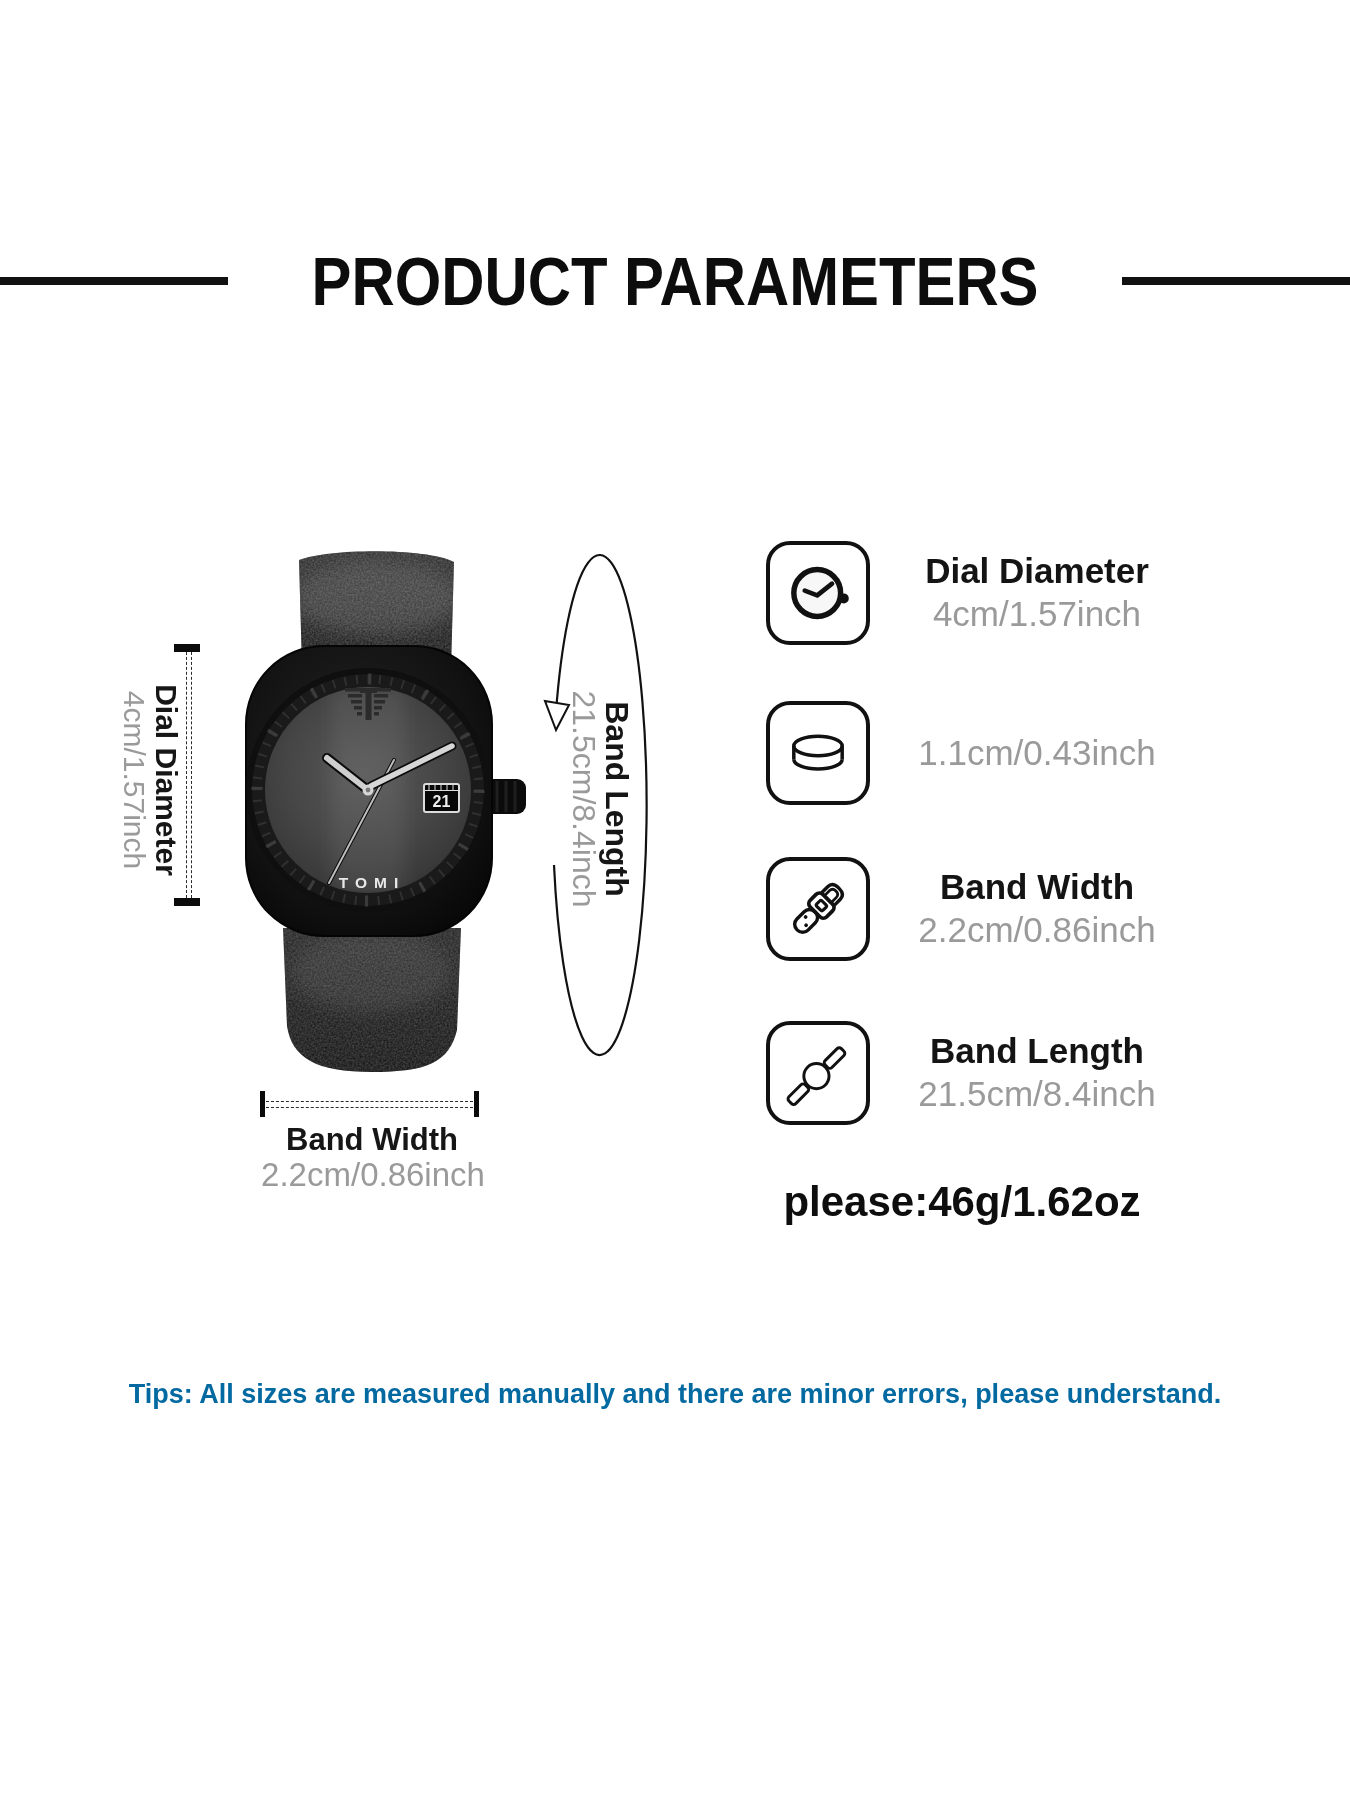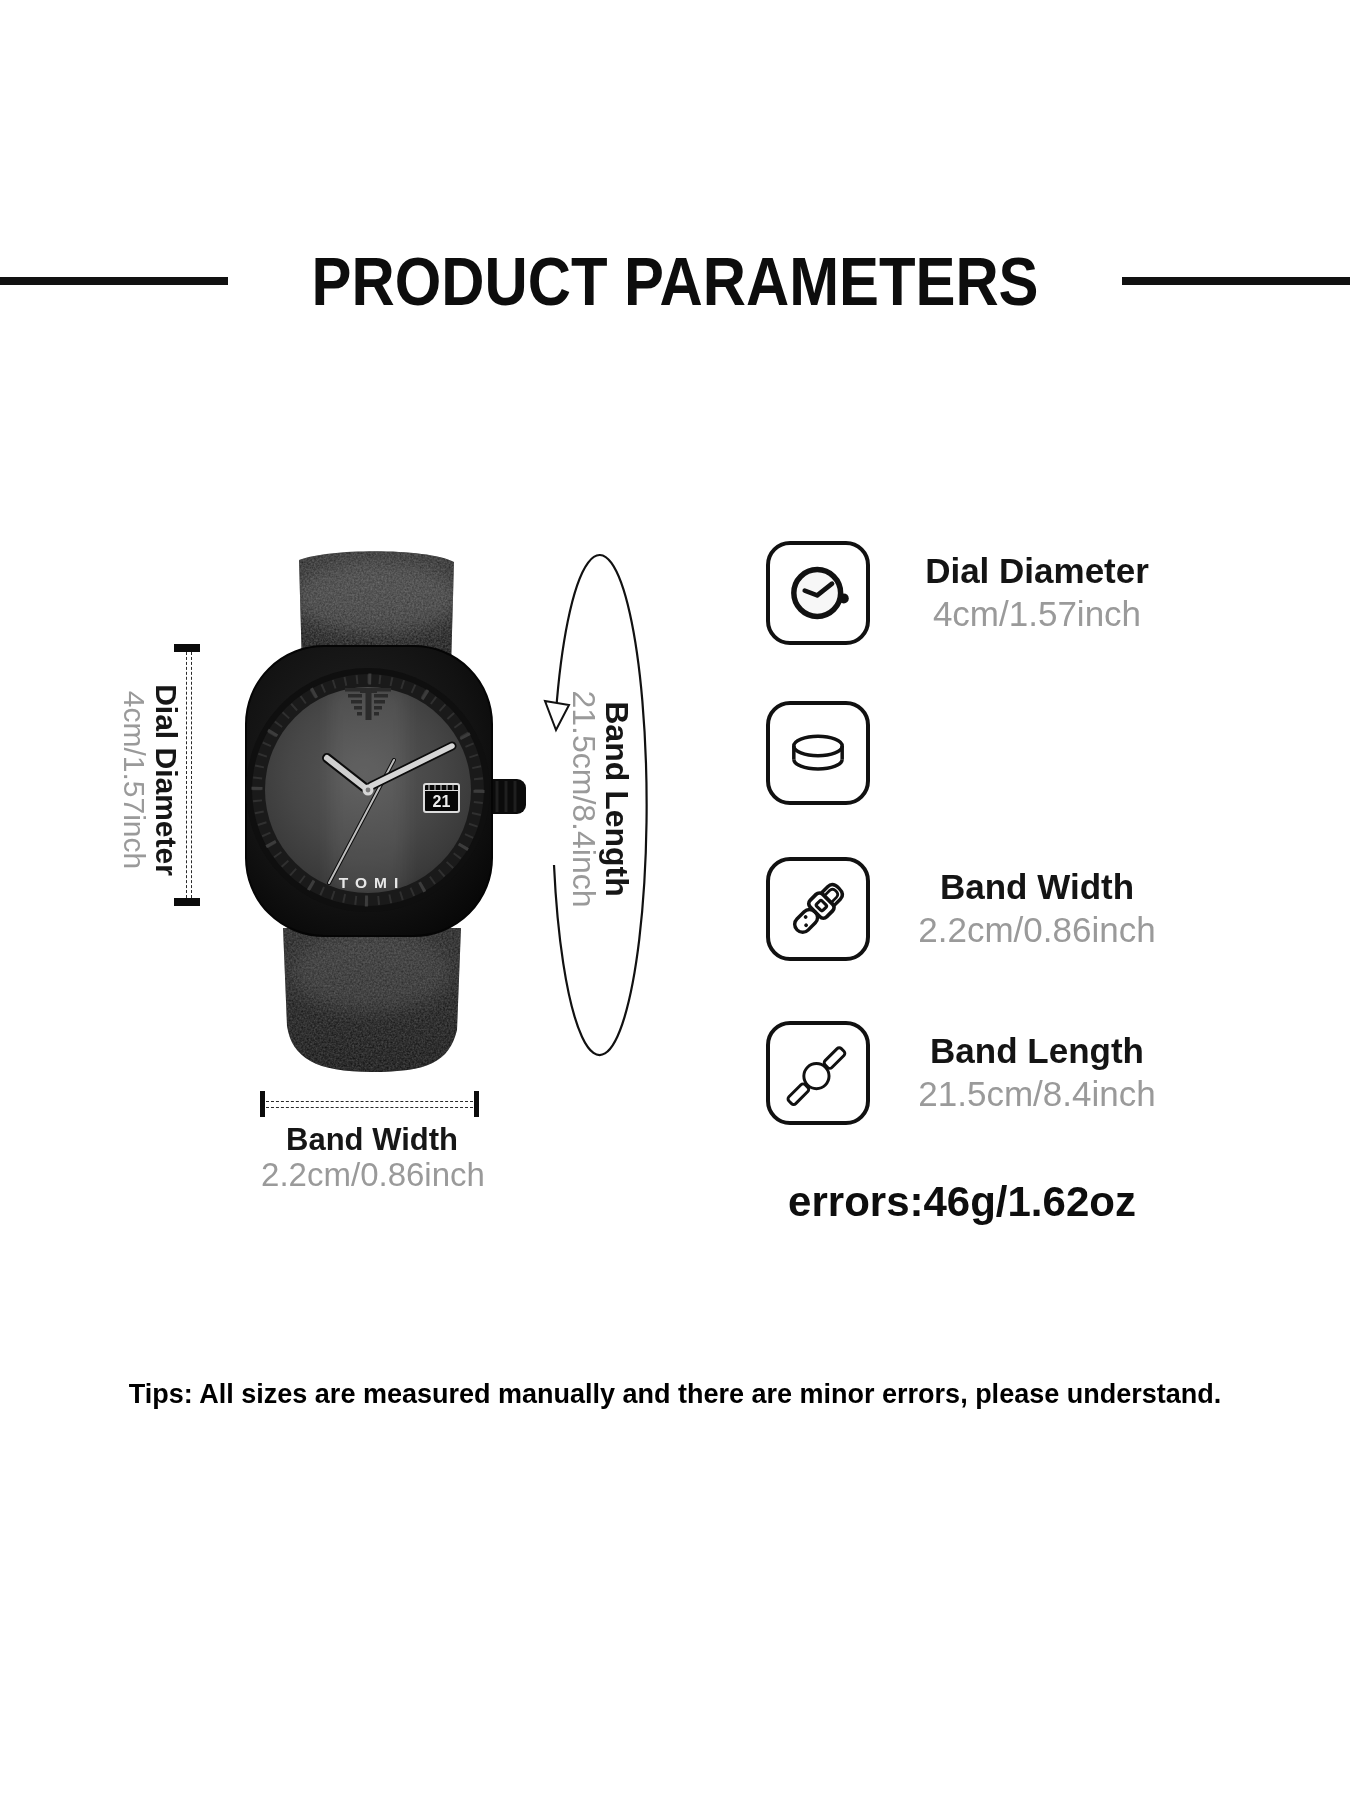--- a/index.html
+++ b/index.html
@@ -39,21 +39,21 @@
   .param-icon{width:96px;height:96px;border:4px solid #111;border-radius:24px;flex:0 0 auto;
               display:flex;align-items:center;justify-content:center;background:#fff;}
   .param-text{width:290px;margin-left:22px;text-align:center;}
   .param-label{font-size:35px;font-weight:700;color:#141414;line-height:42px;white-space:nowrap;}
   .param-value{font-size:35px;color:#9a9a9a;line-height:44px;white-space:nowrap;}
   .row1{top:540px;}.row2{top:700px;}.row3{top:856px;}.row4{top:1020px;}
   
   .weight-line{position:absolute;left:712px;top:1178px;width:500px;text-align:center;
                font-size:42px;font-weight:700;color:#0e0e0e;white-space:nowrap;}
   .tips-line{position:absolute;left:0;top:1379px;width:1350px;text-align:center;
-             font-size:27px;font-weight:700;color:#000000;}
+             font-size:27px;font-weight:700;color:#0369a1;}
   .icon-svg{display:block;}
 </style>
 </head>
 <body>
 
 <div class="page">
 
   <div class="title-row">
     <span class="title-dash"></span>
     <h1 class="page-title">PRODUCT PARAMETERS</h1>
@@ -219,20 +219,21 @@
   <div class="param-row row2">
     <div class="param-icon">
       <svg class="icon-svg" width="78" height="78" viewBox="0 0 100 100" fill="none" stroke="#111">
         <ellipse cx="50" cy="41" rx="31" ry="12.5" stroke-width="4.5"></ellipse>
         <line x1="19" y1="41" x2="19" y2="58" stroke-width="4.5"></line>
         <line x1="81" y1="41" x2="81" y2="58" stroke-width="4.5"></line>
         <path d="M19 58 A31 12.5 0 0 0 81 58" stroke-width="4.5"></path>
       </svg>
     </div>
     <div class="param-text">
+      <div class="param-value">1.1cm/0.43inch</div>
     </div>
   </div>
 
   <div class="param-row row3">
     <div class="param-icon">
       <svg class="icon-svg" width="78" height="78" viewBox="0 0 100 100" fill="none" stroke="#111">
         <g transform="translate(50 50) scale(0.88) translate(-50 -50) rotate(45 50 50)">
           <path d="M37 30 L37 17 Q37 7 50 7 Q63 7 63 17 L63 30" stroke-width="5"></path>
           <path d="M43 30 L43 19 Q43 13 50 13 Q57 13 57 19 L57 30" stroke-width="4"></path>
           <rect x="33" y="30" width="34" height="26" rx="7" stroke-width="5.5"></rect>
@@ -260,17 +261,17 @@
           <circle cx="48" cy="54" r="17" stroke-width="4" fill="#fff"></circle>
         </g>
       </svg>
     </div>
     <div class="param-text">
       <div class="param-label">Band Length</div>
       <div class="param-value">21.5cm/8.4inch</div>
     </div>
   </div>
 
-  <div class="weight-line">errors:46g/1.62oz</div>
+  <div class="weight-line">please:46g/1.62oz</div>
 
   <div class="tips-line">Tips: All sizes are measured manually and there are minor errors, please understand.</div>
 
 </div>
 
 </body></html>

